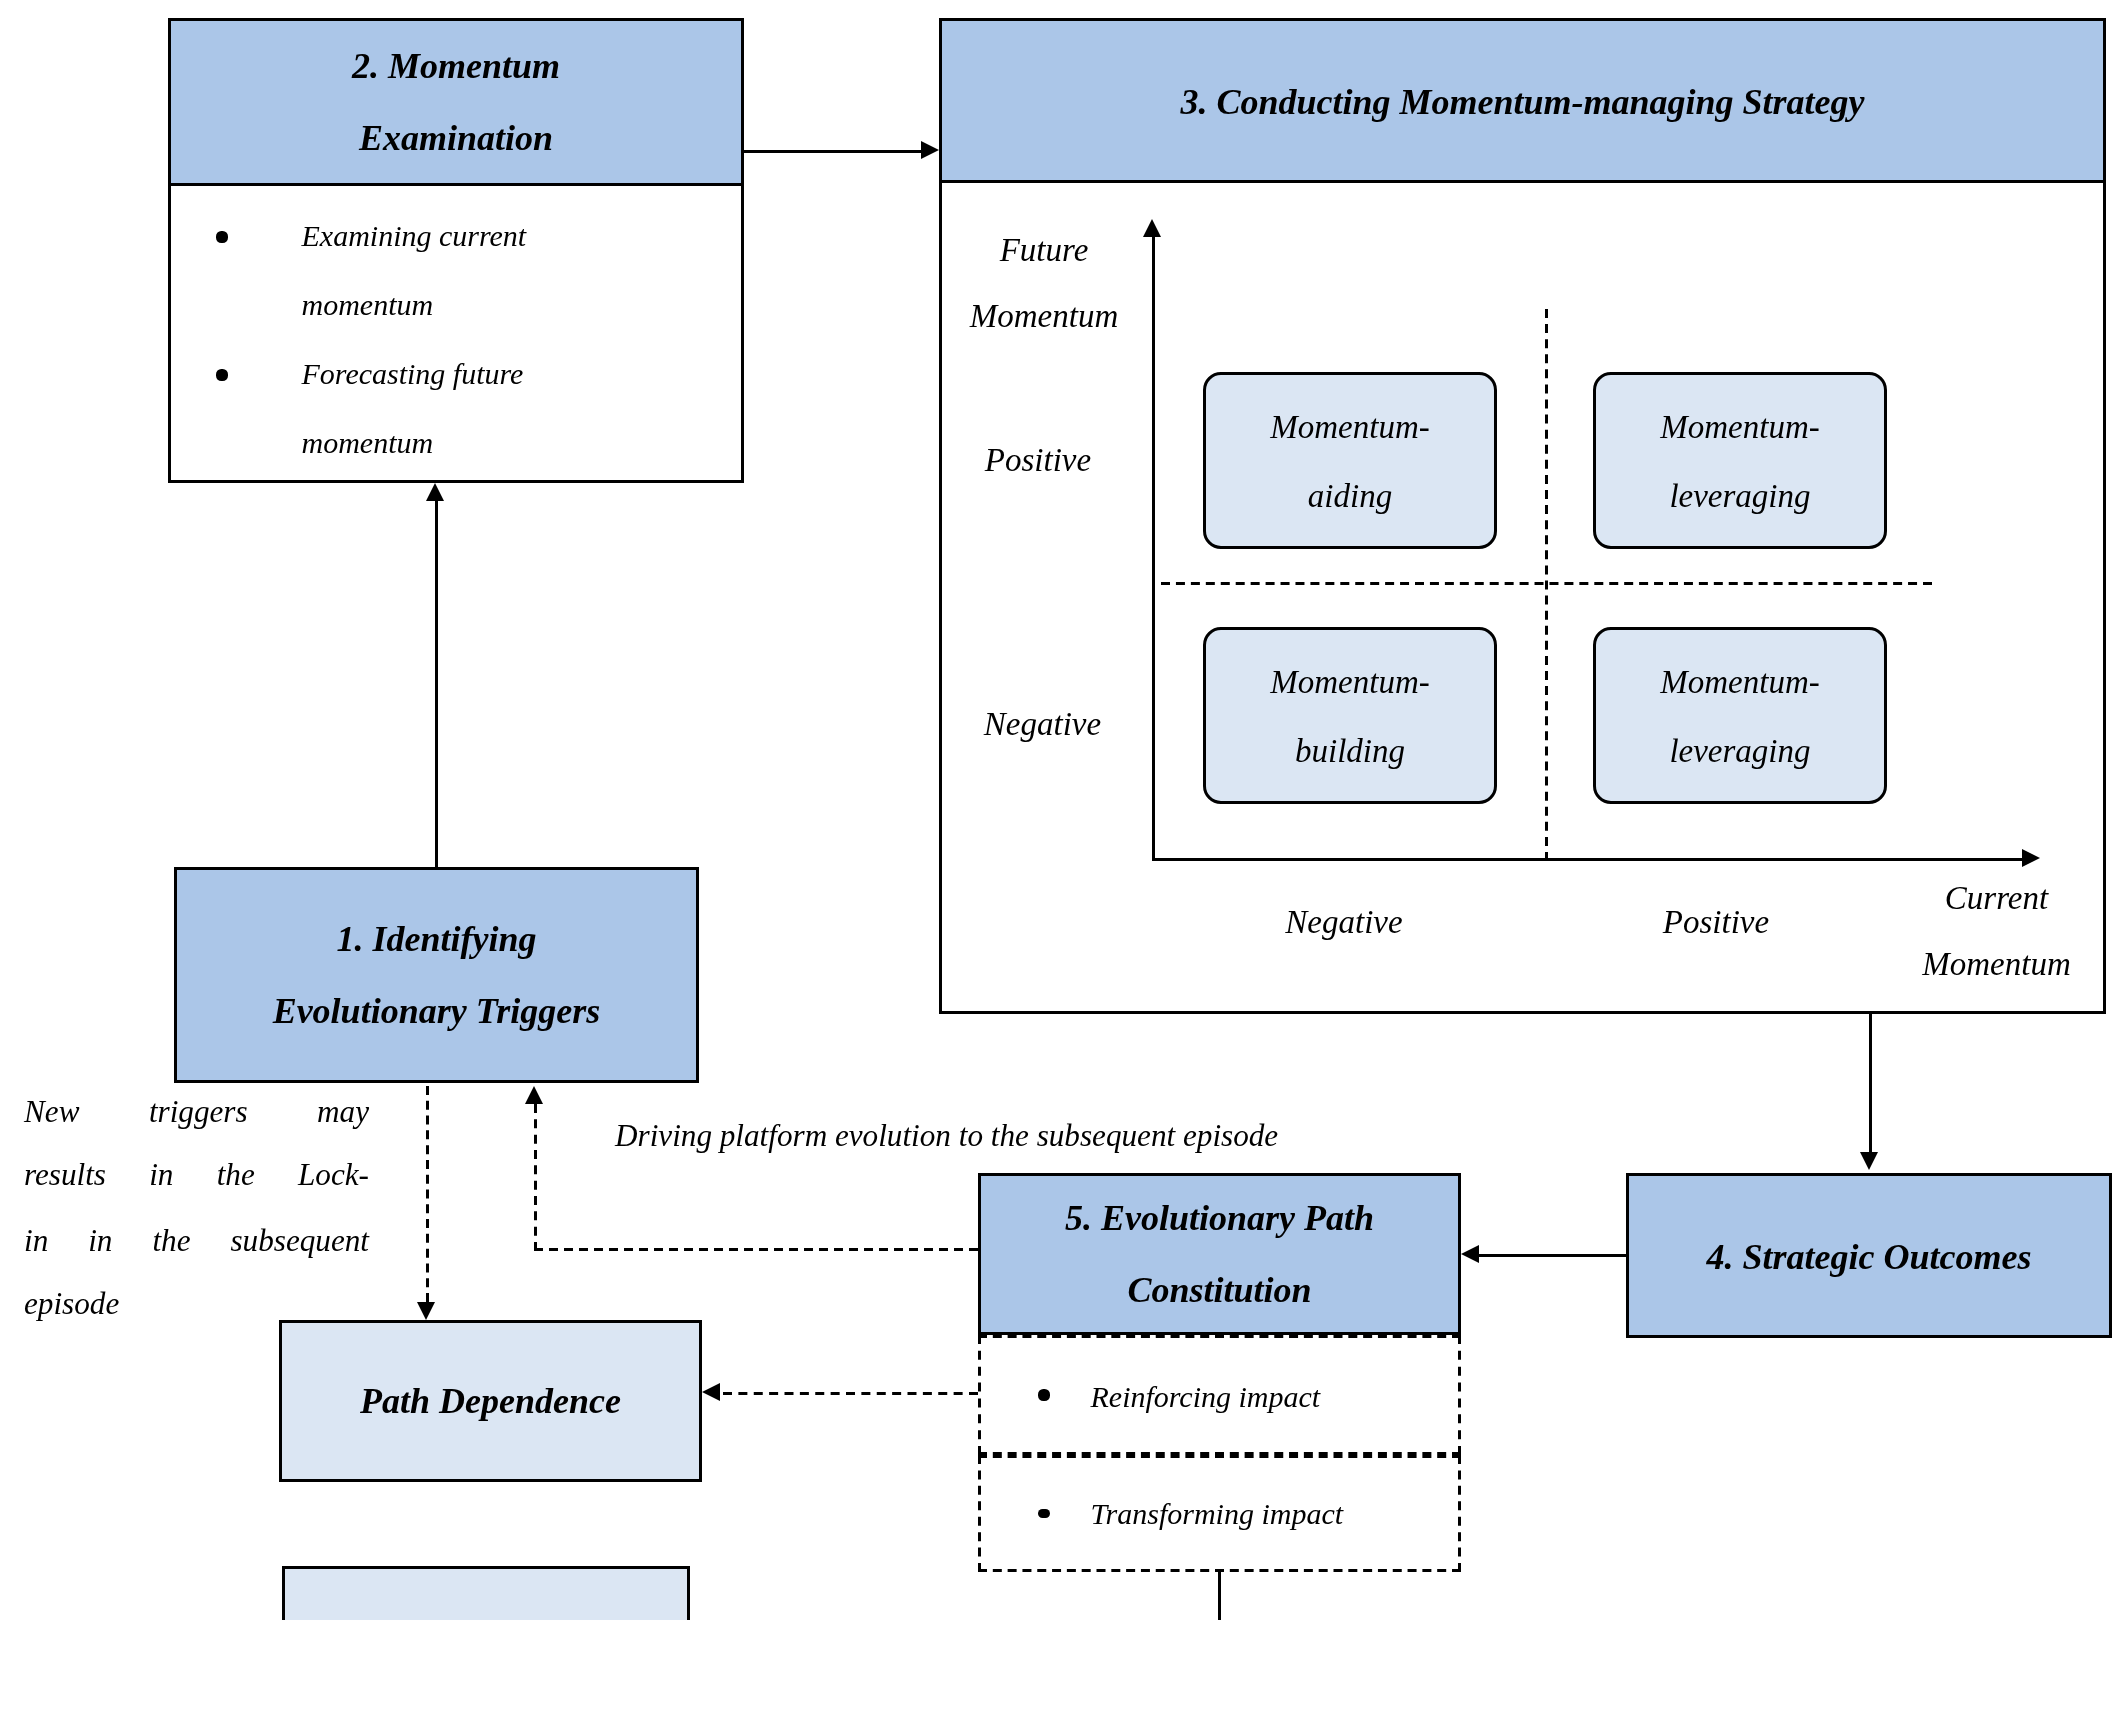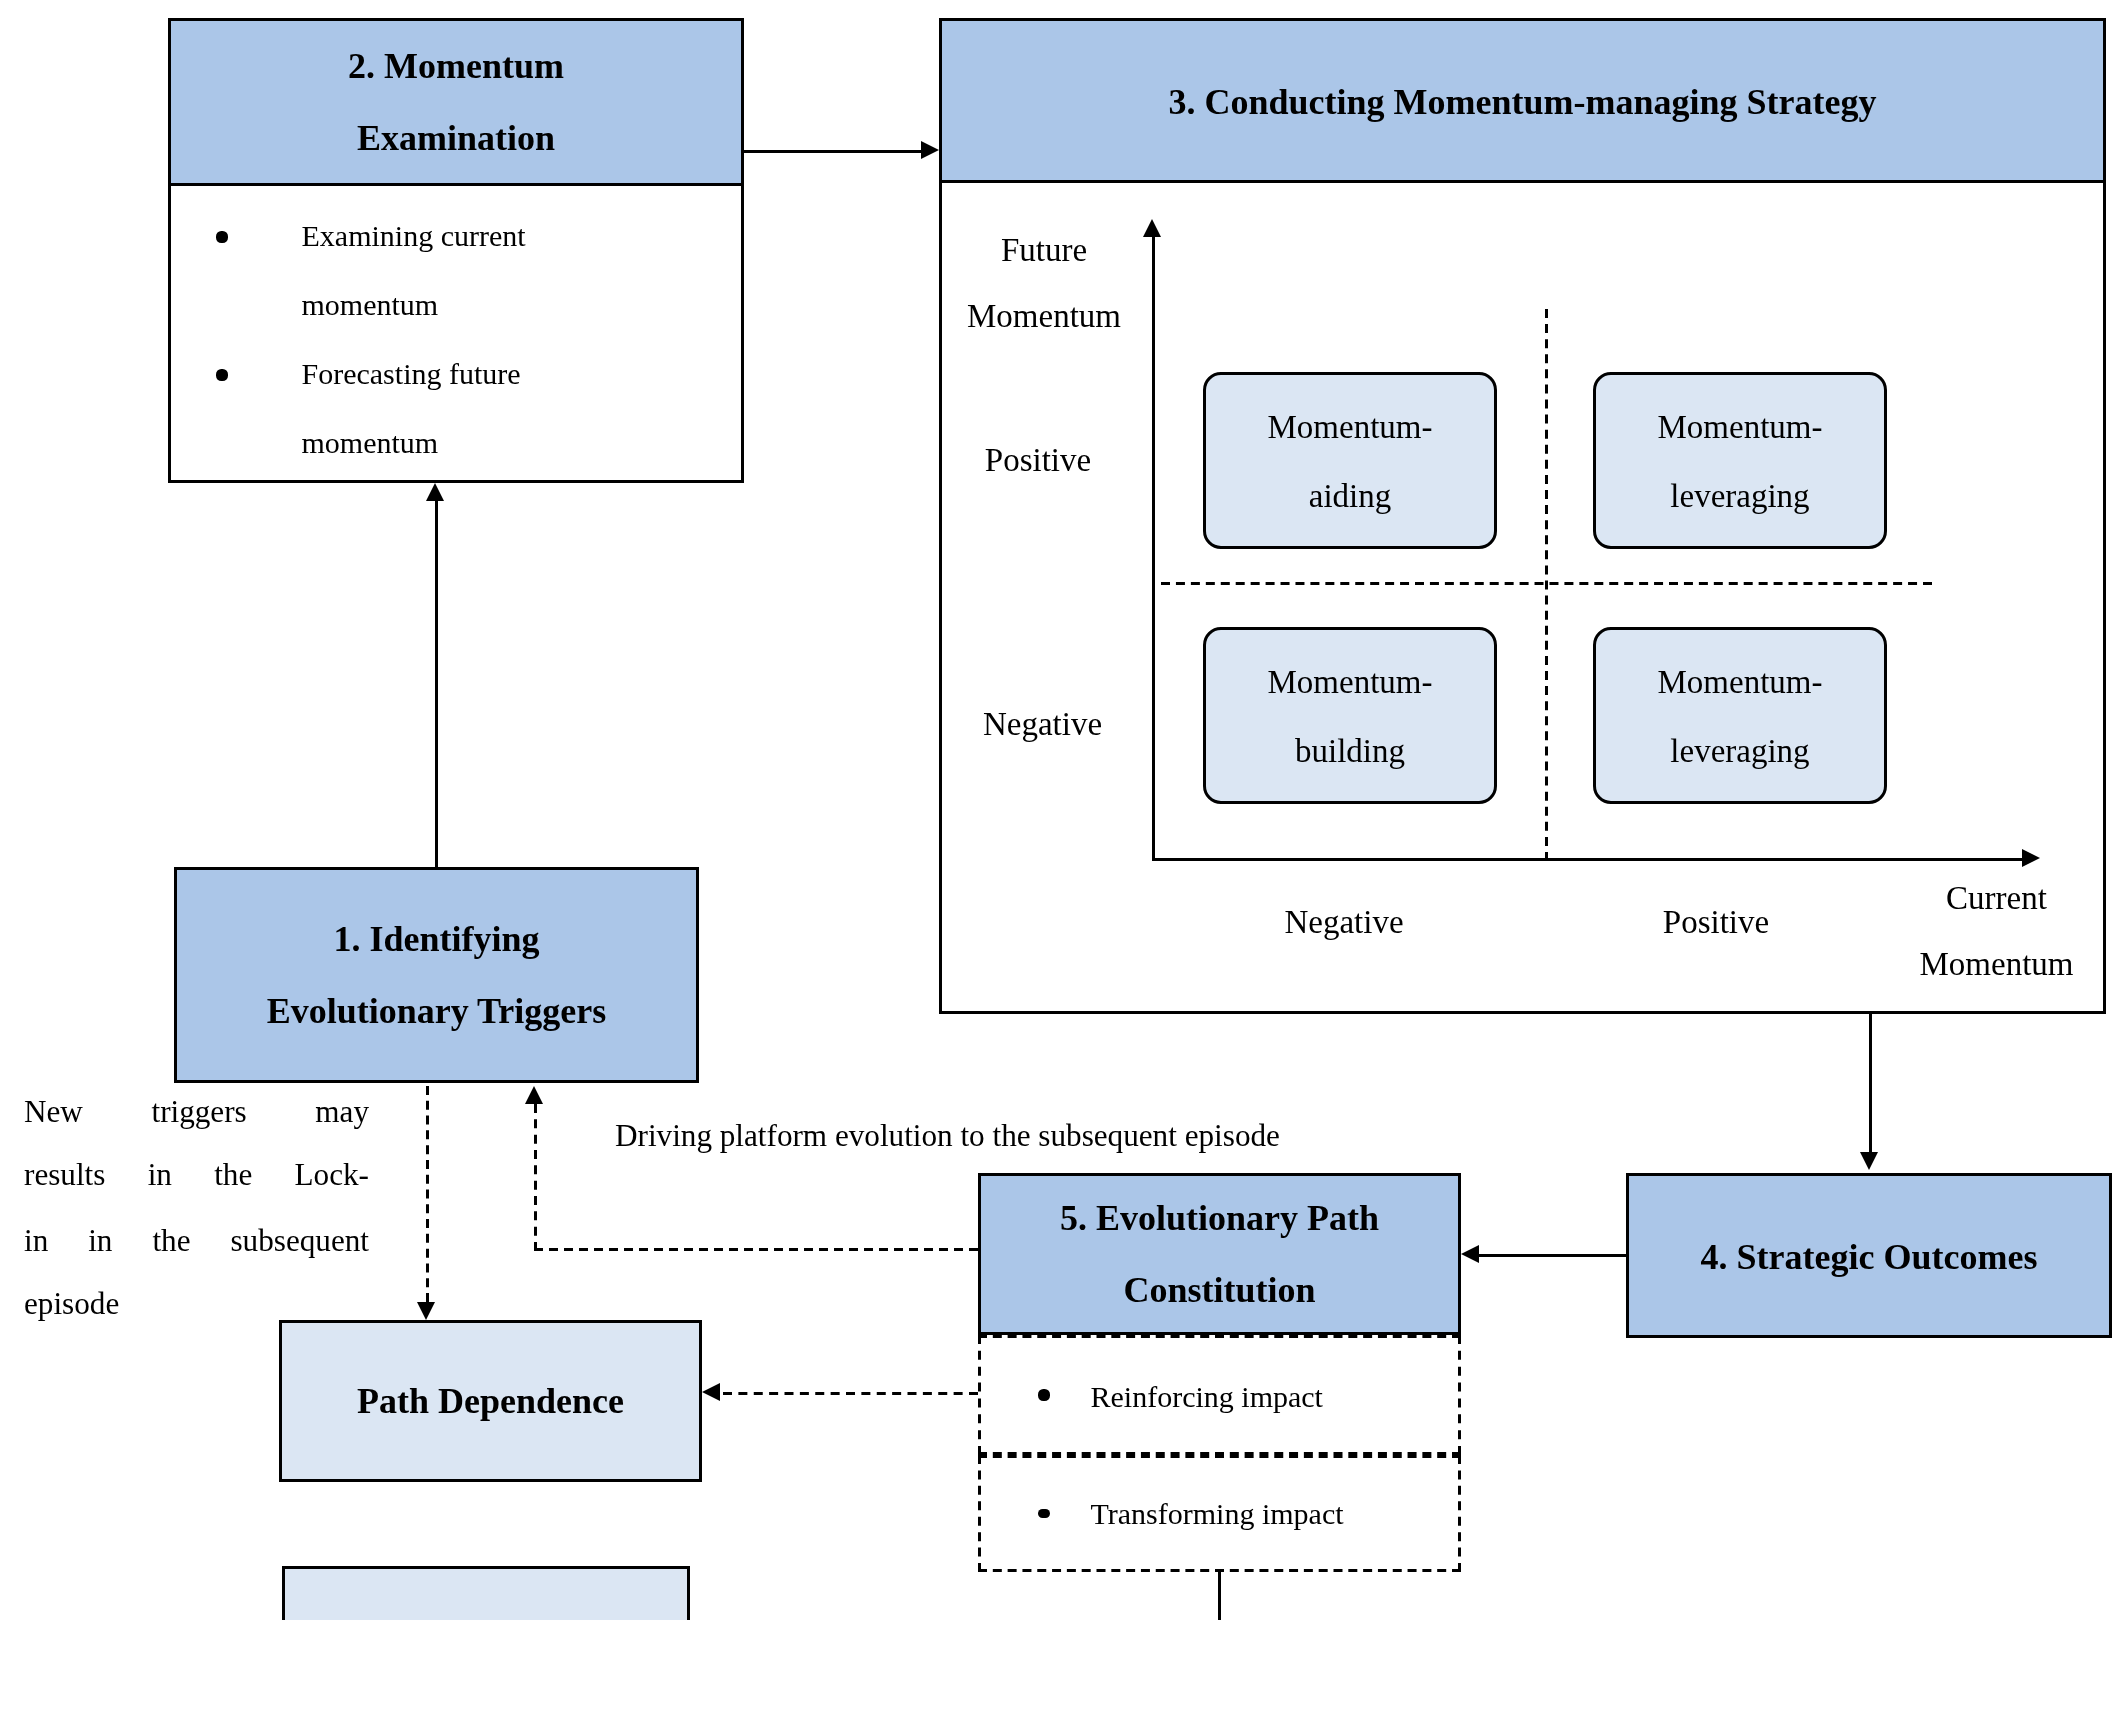--- a/index.html
+++ b/index.html
@@ -1,16 +1,16 @@
 <!DOCTYPE html>
 <html style="font-size:8px"><head>
 <meta charset="utf-8">
 <style>
   html,body{margin:0;padding:0;background:#fff;}
-  .viewport{position:relative;width:2119px;height:1620px;overflow:hidden;background:#fff;}
+  .viewport{position:relative;width:2119px;height:1620px;overflow:hidden;background:#fff;font-style:italic;}
   .scale{position:absolute;left:0;top:0;width:706px;height:578px;
          transform:scale(3);transform-origin:0 0;
          font-family:"Liberation Serif","DejaVu Serif",serif;color:#000;}
   .abs{position:absolute;box-sizing:border-box;}
   .box{position:absolute;box-sizing:border-box;border:1px solid #000;background:#fff;}
   .hdr{background:#abc6e8;display:flex;flex-direction:column;align-items:center;justify-content:center;
        font-weight:bold;font-size:12px;line-height:24px;text-align:center;}
   .solo{font-weight:bold;font-size:12px;display:flex;align-items:center;justify-content:center;text-align:center;}
   .light{background:#dbe6f3;}
   .dashsect{position:absolute;box-sizing:border-box;border:1px dashed #000;background:#fff;

